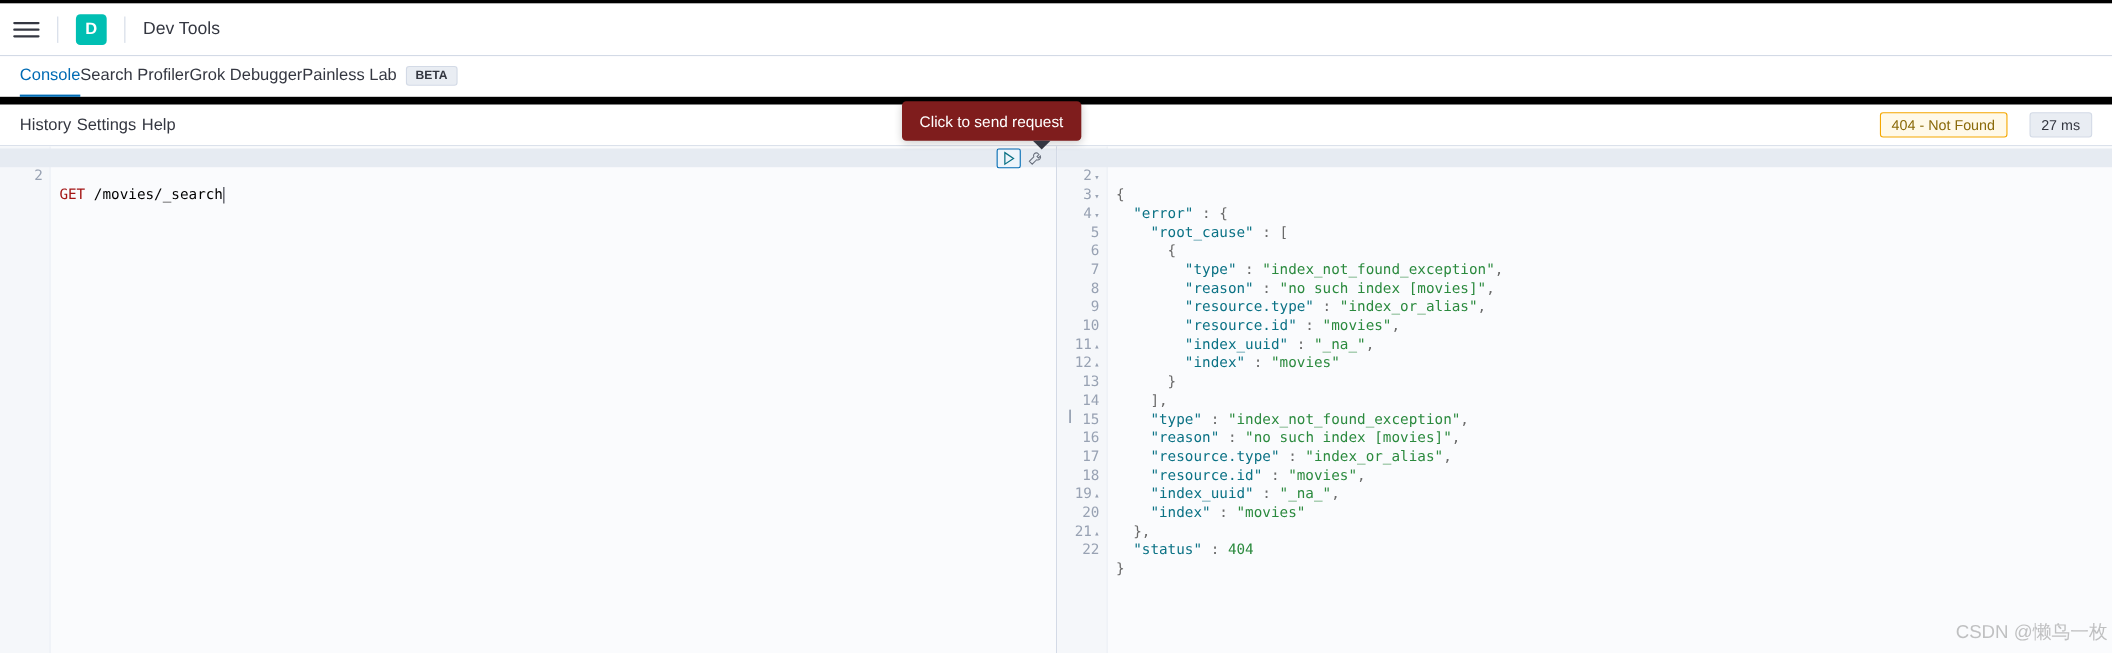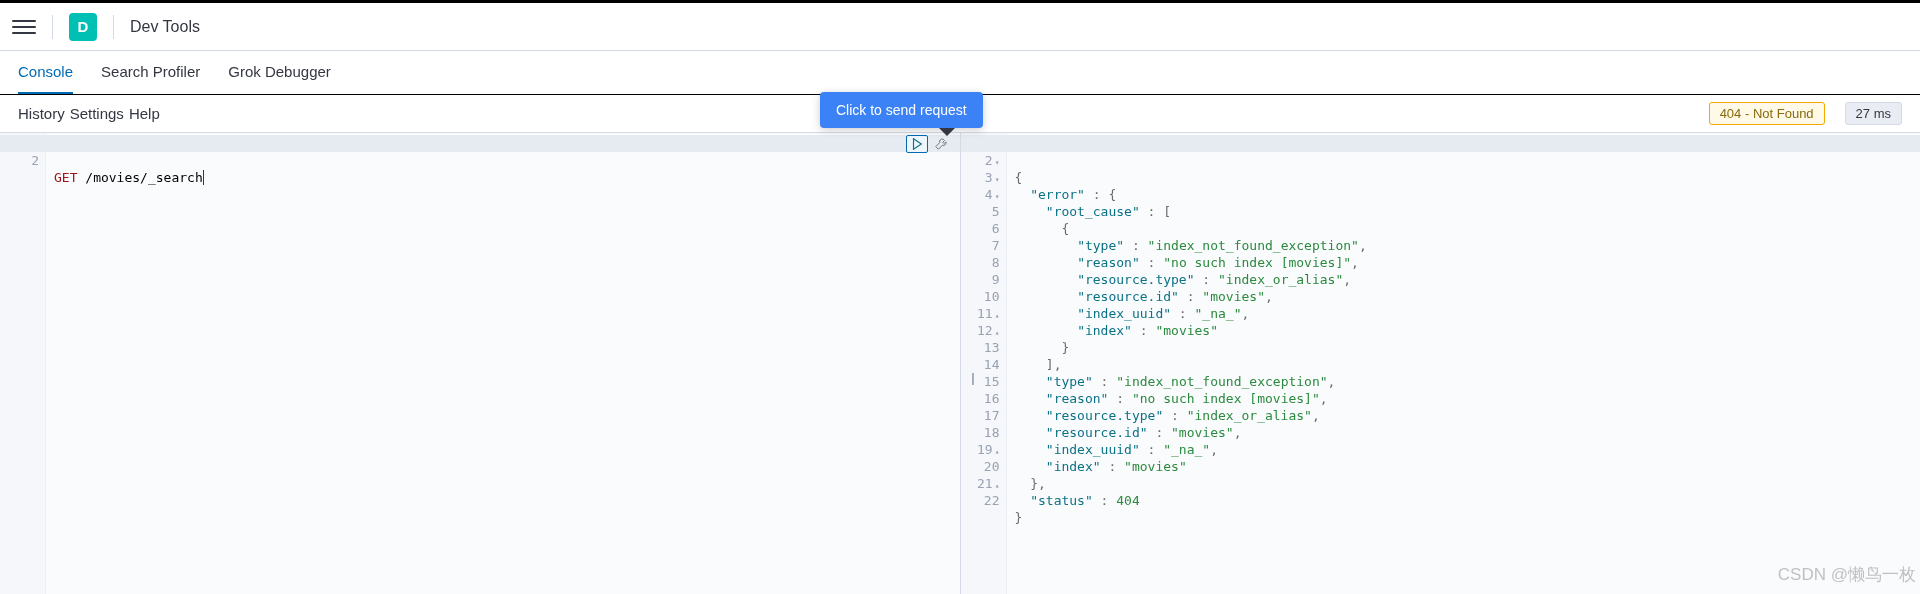--- a/index.html
+++ b/index.html
@@ -4,21 +4,21 @@
 <style>
 * { margin: 0; padding: 0; box-sizing: border-box; }
 body { font-family: -apple-system, BlinkMacSystemFont, "Segoe UI", Helvetica, Arial, sans-serif; font-size: 14px; color: #343741; background: #fff; width: 1920px; height: 594px; overflow: hidden; position: relative; }
 .topbar { height: 3px; background: #000; }
 .header { display: flex; align-items: center; height: 48px; border-bottom: 1px solid #d3dae6; padding: 0 12px; gap: 16px; }
 .hamburger { width: 24px; height: 24px; display: flex; flex-direction: column; justify-content: center; gap: 4px; cursor: pointer; }
 .hamburger span { height: 2px; background: #343741; border-radius: 1px; }
 .app-icon { width: 28px; height: 28px; background: #00bfb3; color: #fff; border-radius: 4px; display: flex; align-items: center; justify-content: center; font-weight: 600; font-size: 15px; }
 .app-title { font-size: 16px; color: #343741; }
 .vsep { width: 1px; height: 24px; background: #d3dae6; }
-.tabs { display: flex; align-items: flex-end; gap: 28px; padding: 0 18px; height: 44px; border-bottom: 1px solid #000000; }
+.tabs { display: flex; align-items: flex-end; padding: 0 18px; height: 44px; border-bottom: 7px solid #000000; }
 .tab { font-size: 15px; color: #343741; cursor: pointer; height: 100%; display: flex; align-items: center; border-bottom: 2px solid transparent; gap: 8px; }
 .tab.active { color: #006bb4; border-bottom-color: #006bb4; }
 .badge { font-size: 11px; font-weight: 600; padding: 2px 8px; background: #e9edf3; border: 1px solid #d3dae6; border-radius: 3px; color: #343741; }
 .subbar { display: flex; align-items: center; justify-content: space-between; height: 38px; padding: 0 18px; border-bottom: 1px solid #d3dae6; }
 .subbar-left { display: flex; gap: 5px; }
 .subbar-left .link { color: #343741; cursor: pointer; font-size: 15px; }
 .subbar-right { display: flex; gap: 20px; align-items: center; }
 .status-badge { background: #fff9e8; border: 1px solid #f5a700; color: #8a6a0a; padding: 3px 10px; font-size: 13px; border-radius: 3px; }
 .time-badge { background: #e9edf3; border: 1px solid #d3dae6; color: #343741; padding: 3px 10px; font-size: 13px; border-radius: 3px; text-align: right; }
 .panes { display: flex; height: calc(594px - 3px - 48px - 44px - 38px); }
@@ -35,21 +35,21 @@
 .tok-path { color: #000000; }
 .tok-key { color: #0b7285; }
 .tok-str { color: #2b8a3e; }
 .tok-num { color: #2b8a3e; }
 .tok-punc { color: #6a6a6a; }
 .cursor { border-right: 1px solid #343741; }
 .action-buttons { position: absolute; top: 2px; right: 8px; display: flex; gap: 2px; z-index: 3; }
 .action-btn { width: 22px; height: 18px; display: flex; align-items: center; justify-content: center; cursor: pointer; border: 1px solid transparent; border-radius: 2px; }
 .action-btn.focus { border: 1px solid #006bb4; background: #eef5fb; }
 .action-btn svg { width: 14px; height: 14px; }
-.tooltip { position: absolute; top: 92px; left: 820px; background: #3b82f6; color: #fff; padding: 10px 16px; border-radius: 4px; font-size: 14px; z-index: 10; box-shadow: 0 2px 8px rgba(0,0,0,.2); }
+.tooltip { position: absolute; top: 92px; left: 820px; background: #7f1d1d; color: #fff; padding: 10px 16px; border-radius: 4px; font-size: 14px; z-index: 10; box-shadow: 0 2px 8px rgba(0,0,0,.2); }
 .tooltip::after { content: ""; position: absolute; bottom: -8px; right: 28px; border: 8px solid transparent; border-top-color: #343741; border-bottom: none; }
 .drag-handle { position: absolute; left: 971px; top: 370px; color: #98a2b3; font-size: 13px; cursor: col-resize; z-index: 2; letter-spacing: -3px; }
 .watermark { position: absolute; bottom: 8px; right: 4px; color: rgba(120,120,120,.45); font-size: 17px; pointer-events: none; }
 </style>
 </head>
 <body>
 
 <div class="topbar"></div>
 
 <div class="header">
@@ -66,20 +66,24 @@
 
 <div class="tabs">
   <div class="tab active">
       <span>Console</span>
     </div>
   <div class="tab">
       <span>Search Profiler</span>
     </div>
   <div class="tab">
       <span>Grok Debugger</span>
+    </div>
+  <div class="tab">
+      <span>Painless Lab</span>
+      <span class="badge">BETA</span>
     </div>
 </div>
 
 <div class="subbar">
   <div class="subbar-left">
     <span class="link">History</span>
     <span class="link">Settings</span>
     <span class="link">Help</span>
   </div>
   <div class="subbar-right">

